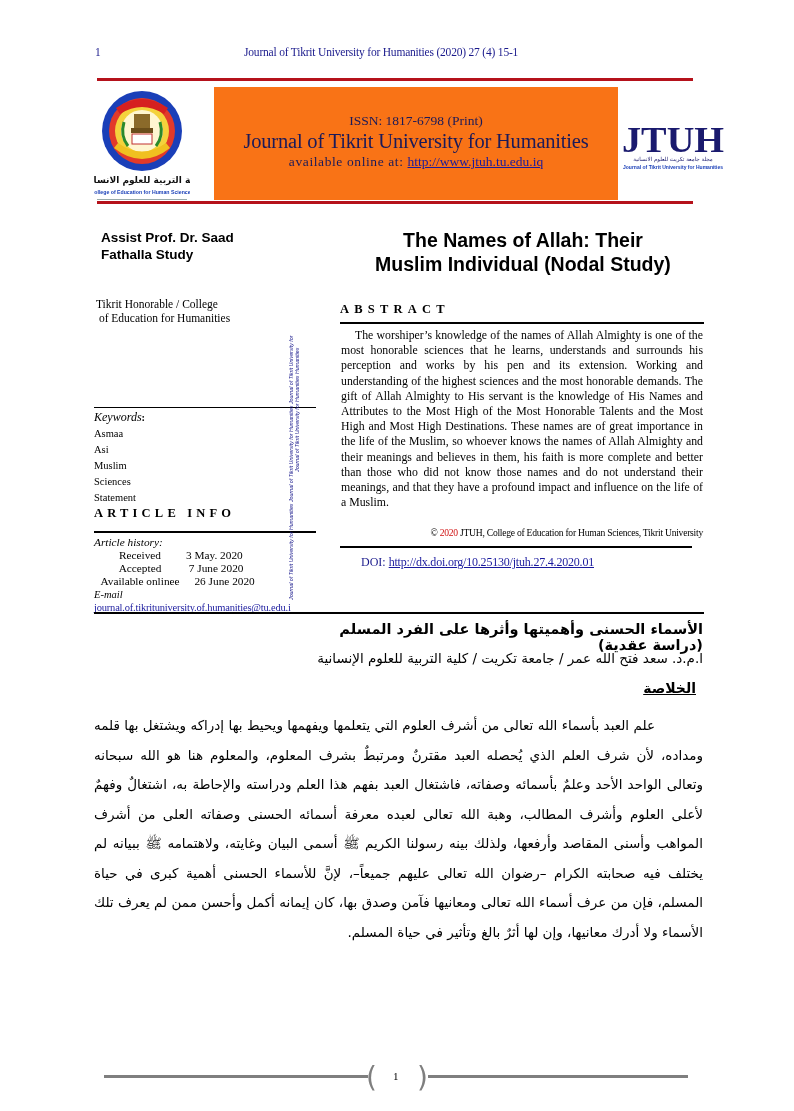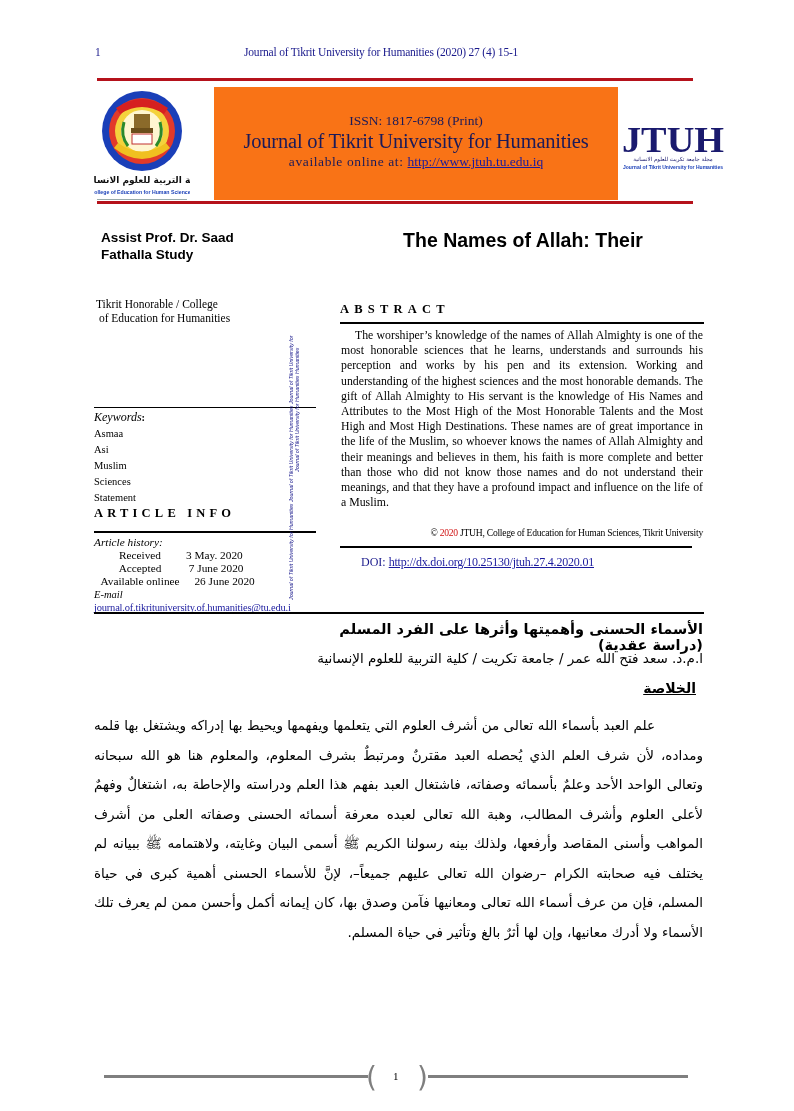--- a/index.html
+++ b/index.html
@@ -129,20 +129,21 @@
   <div><a>journal.of.tikrituniversity.of.humanities@tu.edu.i</a></div>
 </div>
 
 <div class="abs vert">
   <div>Journal of Tikrit University for Humanities     Journal of Tikrit University for Humanities     Journal of Tikrit University for</div>
   <div style="padding-left:128px">Journal of Tikrit University for Humanities     Humanities</div>
 </div>
 
 <div class="abs title">
   <div>The Names of Allah: Their</div>
+  <div>Muslim Individual (Nodal Study)</div>
 </div>
 <div class="abs abs-head">ABSTRACT</div>
 <div class="abs hrule" style="top:322px;left:340px;width:364px;height:2px;"></div>
 <div class="abs abstract">
   <span style="display:inline-block;width:14px"></span><span>The worshiper’s knowledge of the names of Allah Almighty is one of the most honorable sciences that he learns, understands and surrounds his perception and works by his pen and its extension. Working and understanding of the highest sciences and the most honorable demands. The gift of Allah Almighty to His servant is the knowledge of His Names and Attributes to the Most High of the Most Honorable Talents and the Most High and Most High Destinations. These names are of great importance in the life of the Muslim, so whoever knows the names of Allah Almighty and their meanings and believes in them, his faith is more complete and better than those who did not know those names and do not understand their meanings, and that they have a profound impact and influence on the life of a Muslim.</span>
 </div>
 <div class="abs copyright">
   <span>© </span><span class="yr">2020</span><span> JTUH, College of Education for Human Sciences, Tikrit University</span>
 </div>
 <div class="abs hrule" style="top:546px;left:340px;width:352px;height:2px;"></div>

